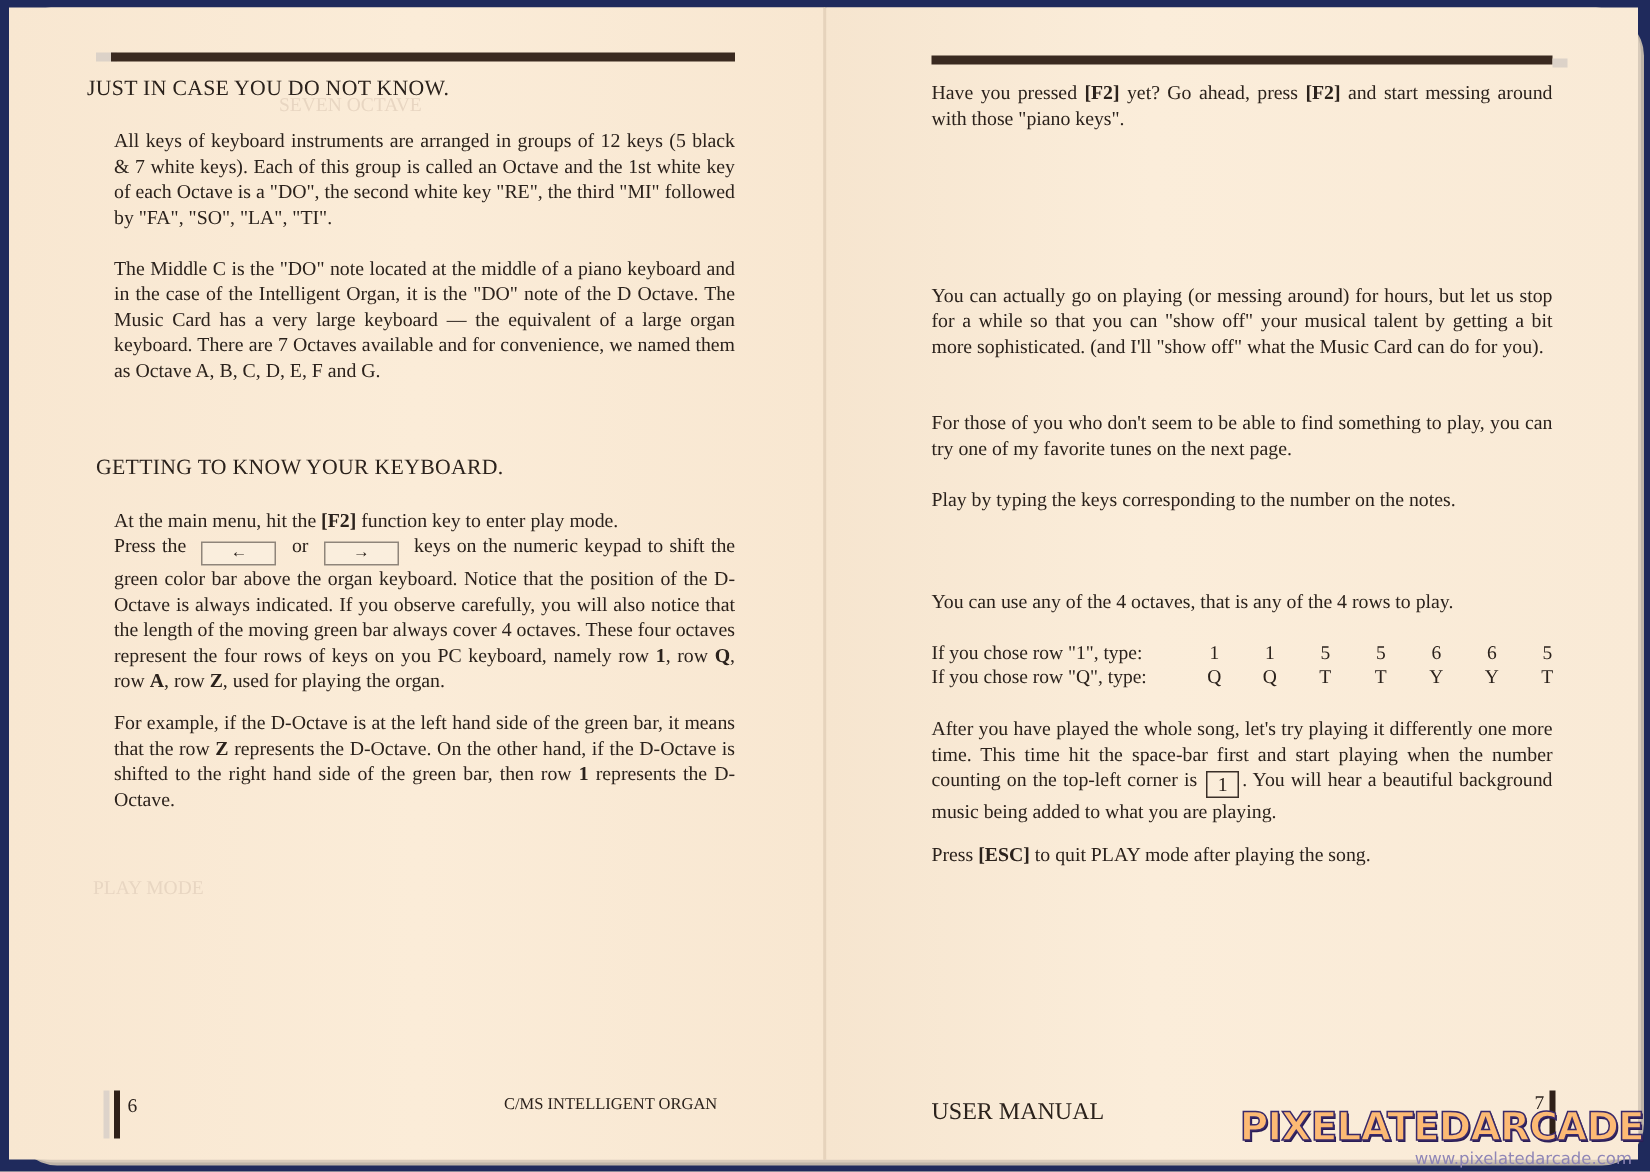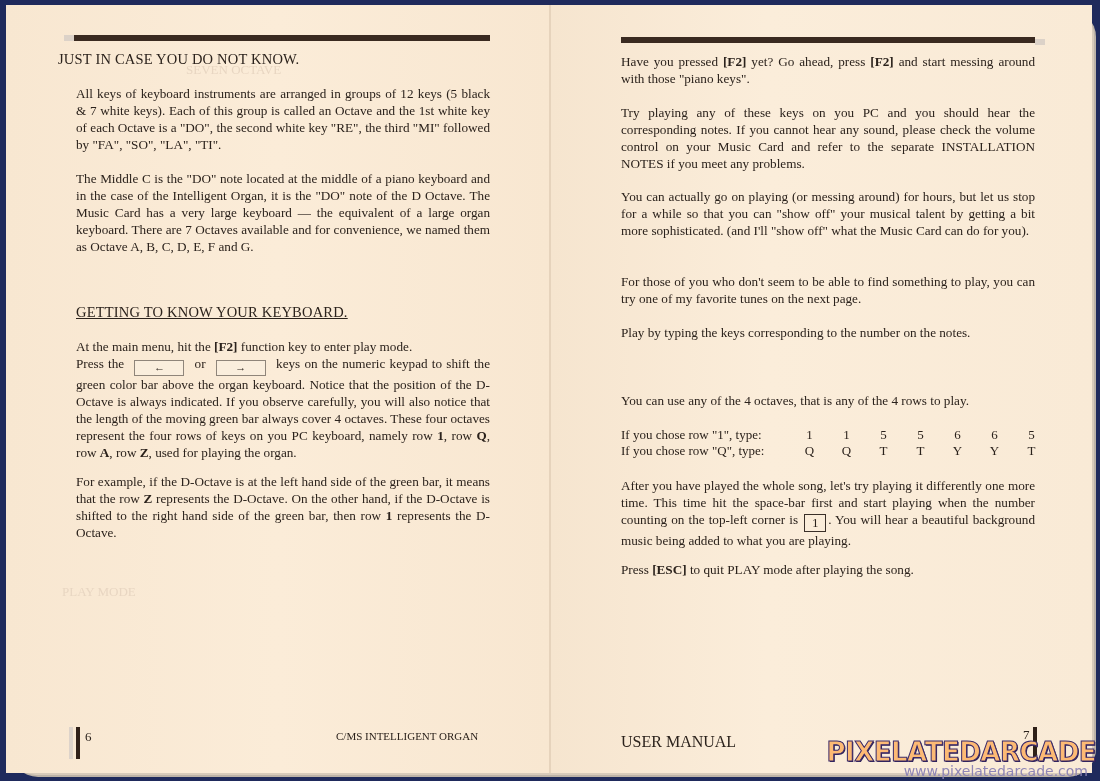--- a/index.html
+++ b/index.html
@@ -77,21 +77,21 @@
 
     .watermark {
       position: absolute; right: 4px; bottom: 14px;
       font-family: "DejaVu Sans", sans-serif; font-weight: bold; font-size: 26px;
       letter-spacing: -0.5px; color: #fdba74;
       -webkit-text-stroke: 1px #3a2a6a;
       text-shadow: 1px 1px 0 #2a1d55;
     }
     .watermark-url {
       position: absolute; right: 12px; bottom: 2px;
-      font-family: "DejaVu Sans", sans-serif; font-size: 14px; color: #8f86b6;
+      font-family: "DejaVu Sans", sans-serif; font-size: 11px; color: #8f86b6;
     }
   </style>
 </head>
 <body>
 
 <div class="spread">
 
   <div class="page left">
 
     <div class="ghost" style="left:180px; top:56px;">SEVEN OCTAVE</div>
@@ -102,21 +102,21 @@
 
     <div class="heading" style="left:52px; top:46px;">JUST IN CASE YOU DO NOT KNOW.</div>
 
     <div class="text" style="left:70px; top:80px; width:414px;">
       <p>All keys of keyboard instruments are arranged in groups of 12 keys (5 black &amp; 7 white keys).  Each of this group is called an Octave and the 1st white key of each Octave is a "DO", the second white key "RE", the third "MI" followed by "FA", "SO", "LA", "TI".</p>
     </div>
     <div class="text" style="left:70px; top:165px; width:414px;">
       <p>The Middle C is the "DO" note located at the middle of a piano keyboard and in the case of the Intelligent Organ, it is the "DO" note of the D Octave.  The Music Card has a very large keyboard —  the equivalent of a large organ keyboard.  There are 7 Octaves available and for convenience, we named them as Octave A, B, C, D, E, F and G.</p>
     </div>
 
-    <div class="heading" style="left:70px; top:299px;text-decoration:underline;">GETTING TO KNOW YOUR KEYBOARD.</div>
+    <div class="heading" style="left:58px; top:299px;">GETTING TO KNOW YOUR KEYBOARD.</div>
 
     <div class="text" style="left:70px; top:333px; width:414px;">
       <p>
         <span>At the main menu, hit the </span><b>[F2]</b><span> function key to enter play mode.</span><br>
         <span>Press the</span>
         <span class="keycap">←</span>
         <span>or</span>
         <span class="keycap">→</span>
         <span>keys on the numeric keypad to shift the green color bar above the organ keyboard.  Notice that the position of the D-Octave is always indicated.  If you observe carefully, you will also notice that the length of the moving green bar always cover 4 octaves. These four octaves represent the four rows of keys on you PC keyboard, namely row </span><b>1</b><span>, row </span><b>Q</b><span>, row </span><b>A</b><span>, row </span><b>Z</b><span>, used for playing the organ.</span>
       </p>
@@ -139,23 +139,20 @@
   <div class="page right">
     <div class="rule" style="left:70px; top:32px; width:414px;"></div>
     <div class="rule-ghost" style="left:484px; top:34px; width:10px;"></div>
 
     <div class="text" style="left:70px; top:48px; width:414px;">
       <p>
         <span>Have you pressed </span><b>[F2]</b><span> yet?  Go ahead, press </span><b>[F2]</b><span> and start messing around with those "piano keys".</span>
       </p>
     </div>
 
-    <div class="text" style="left:70px; top:99px; width:414px;">
-      <p>Try playing any of these keys on you PC and you should hear the corresponding notes.  If you cannot hear any sound, please check the volume control on your Music Card and refer to the separate INSTALLATION NOTES if you meet any problems.</p>
-    </div>
 
     <div class="text" style="left:70px; top:183px; width:414px;">
       <p>You can actually go on playing (or messing around) for hours, but let us stop for a while so that you can "show off" your musical talent by getting a bit more sophisticated.  (and I'll "show off" what the Music Card can do for you).</p>
     </div>
 
     <div class="text" style="left:70px; top:268px; width:414px;">
       <p>For those of you who don't seem to be able to find something to play, you can try one of my favorite tunes on the next page.</p>
     </div>
 
     <div class="text" style="left:70px; top:319px; width:414px;">

